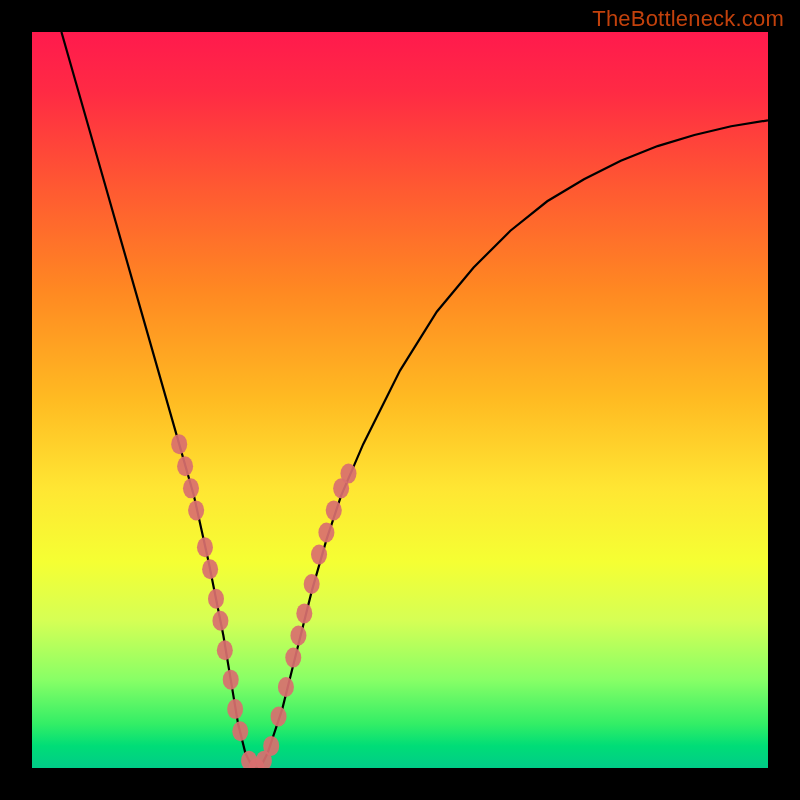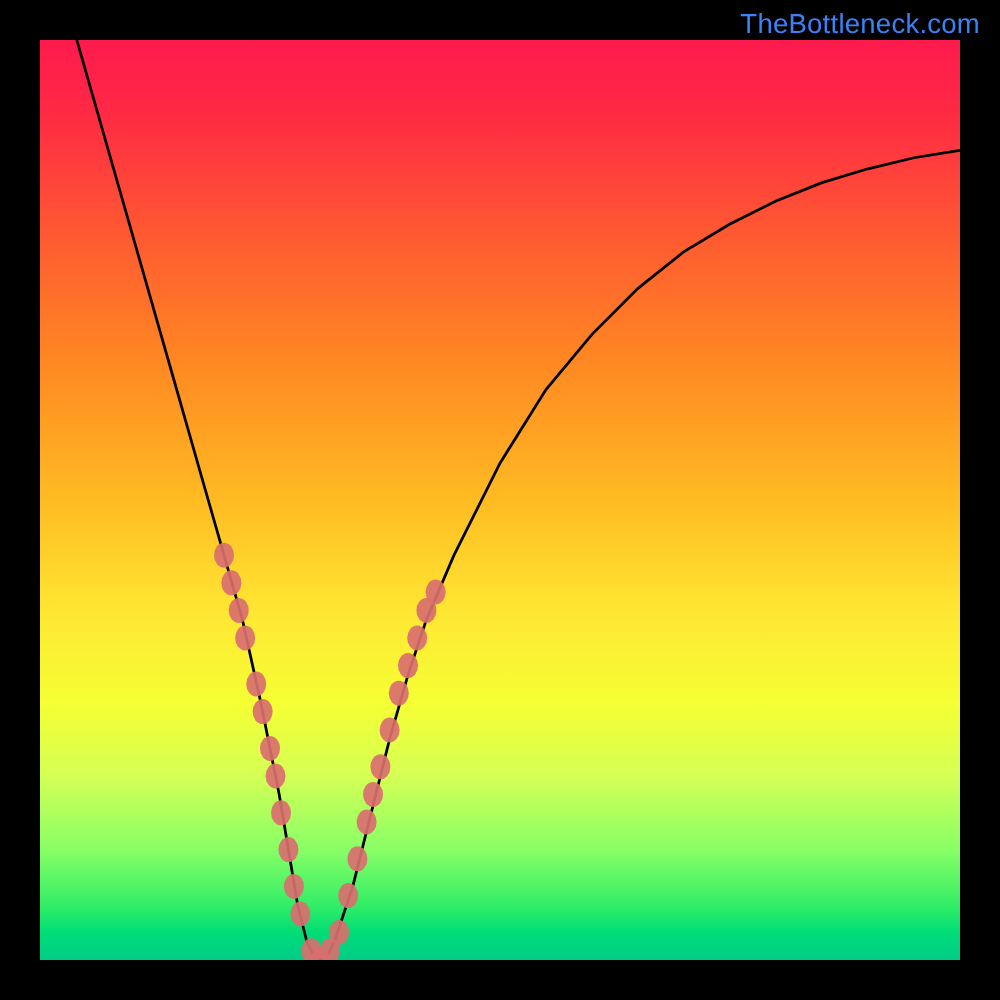--- a/index.html
+++ b/index.html
@@ -29,21 +29,21 @@
       #88ff66 88%,
       #33ee66 94%,
       #00dd77 97%,
       #00cc88 100%
     );
   }
   .watermark {
     position: absolute;
     top: 6px;
     right: 16px;
-    color: #3b82f6;
+    color: #c2410c;
     font-size: 22px;
     font-weight: 500;
     letter-spacing: 0.2px;
   }
   svg.curves {
     position: absolute;
     left: 0; top: 0;
     width: 100%;
     height: 100%;
     pointer-events: none;

